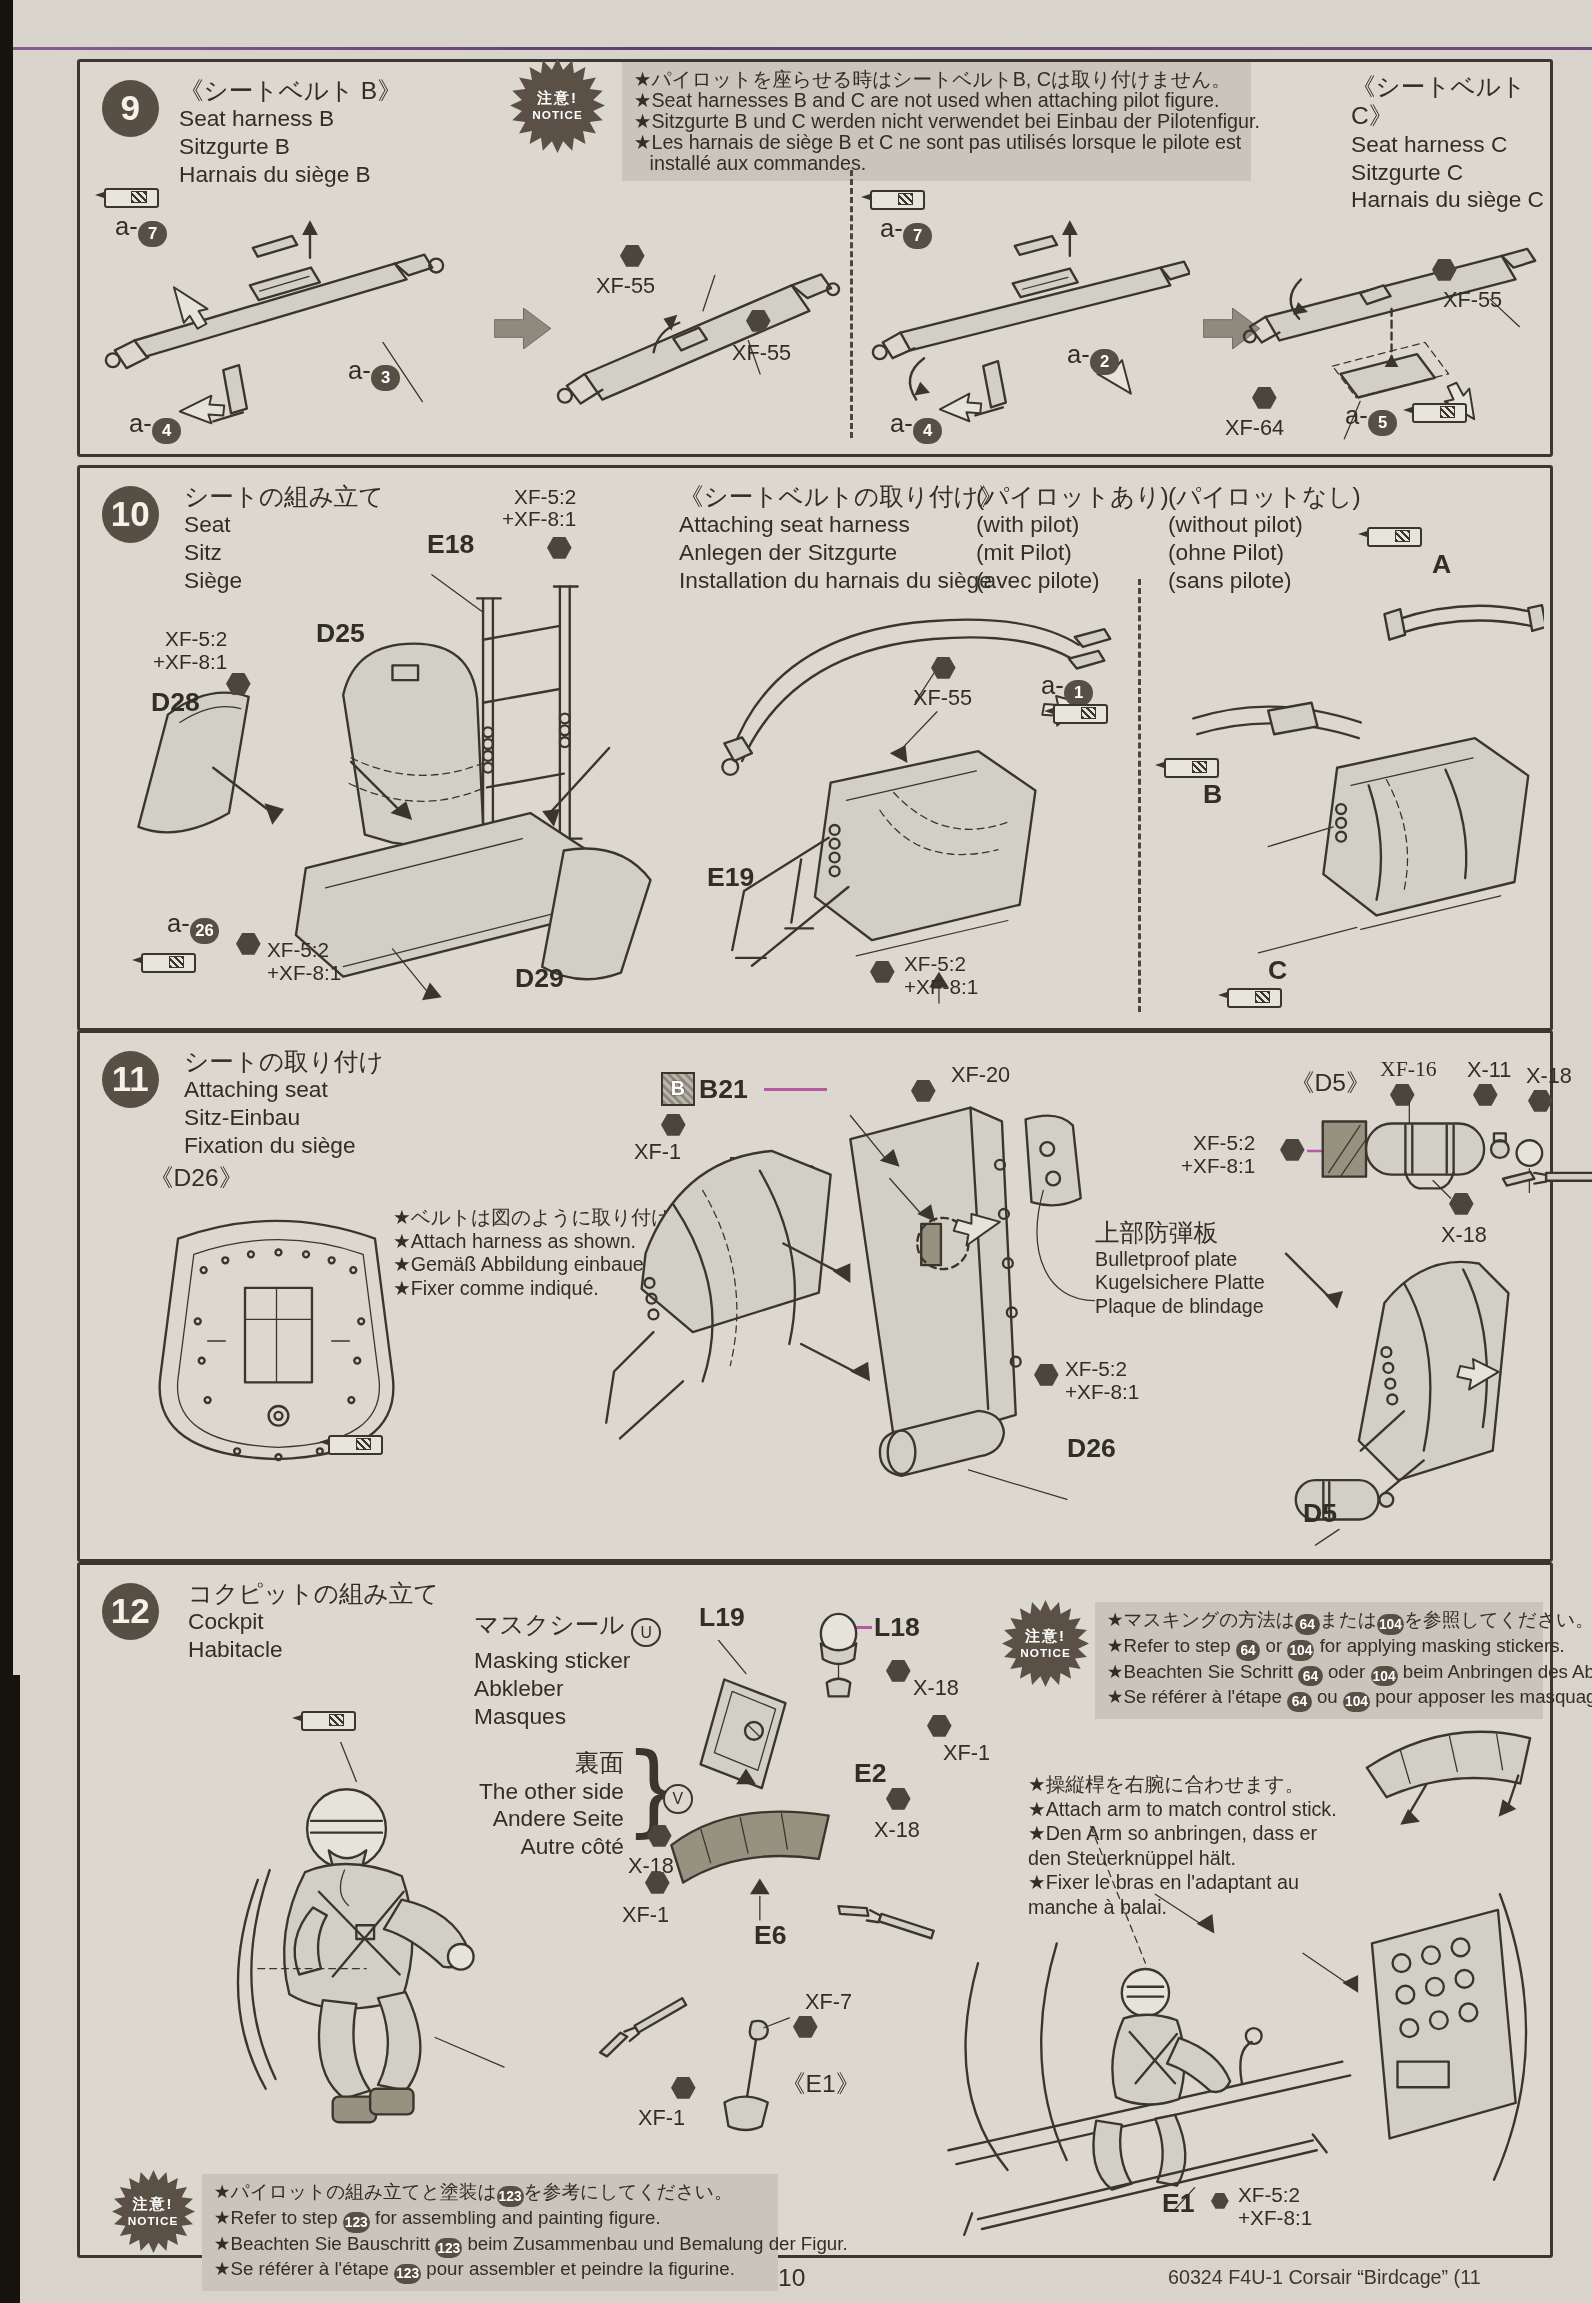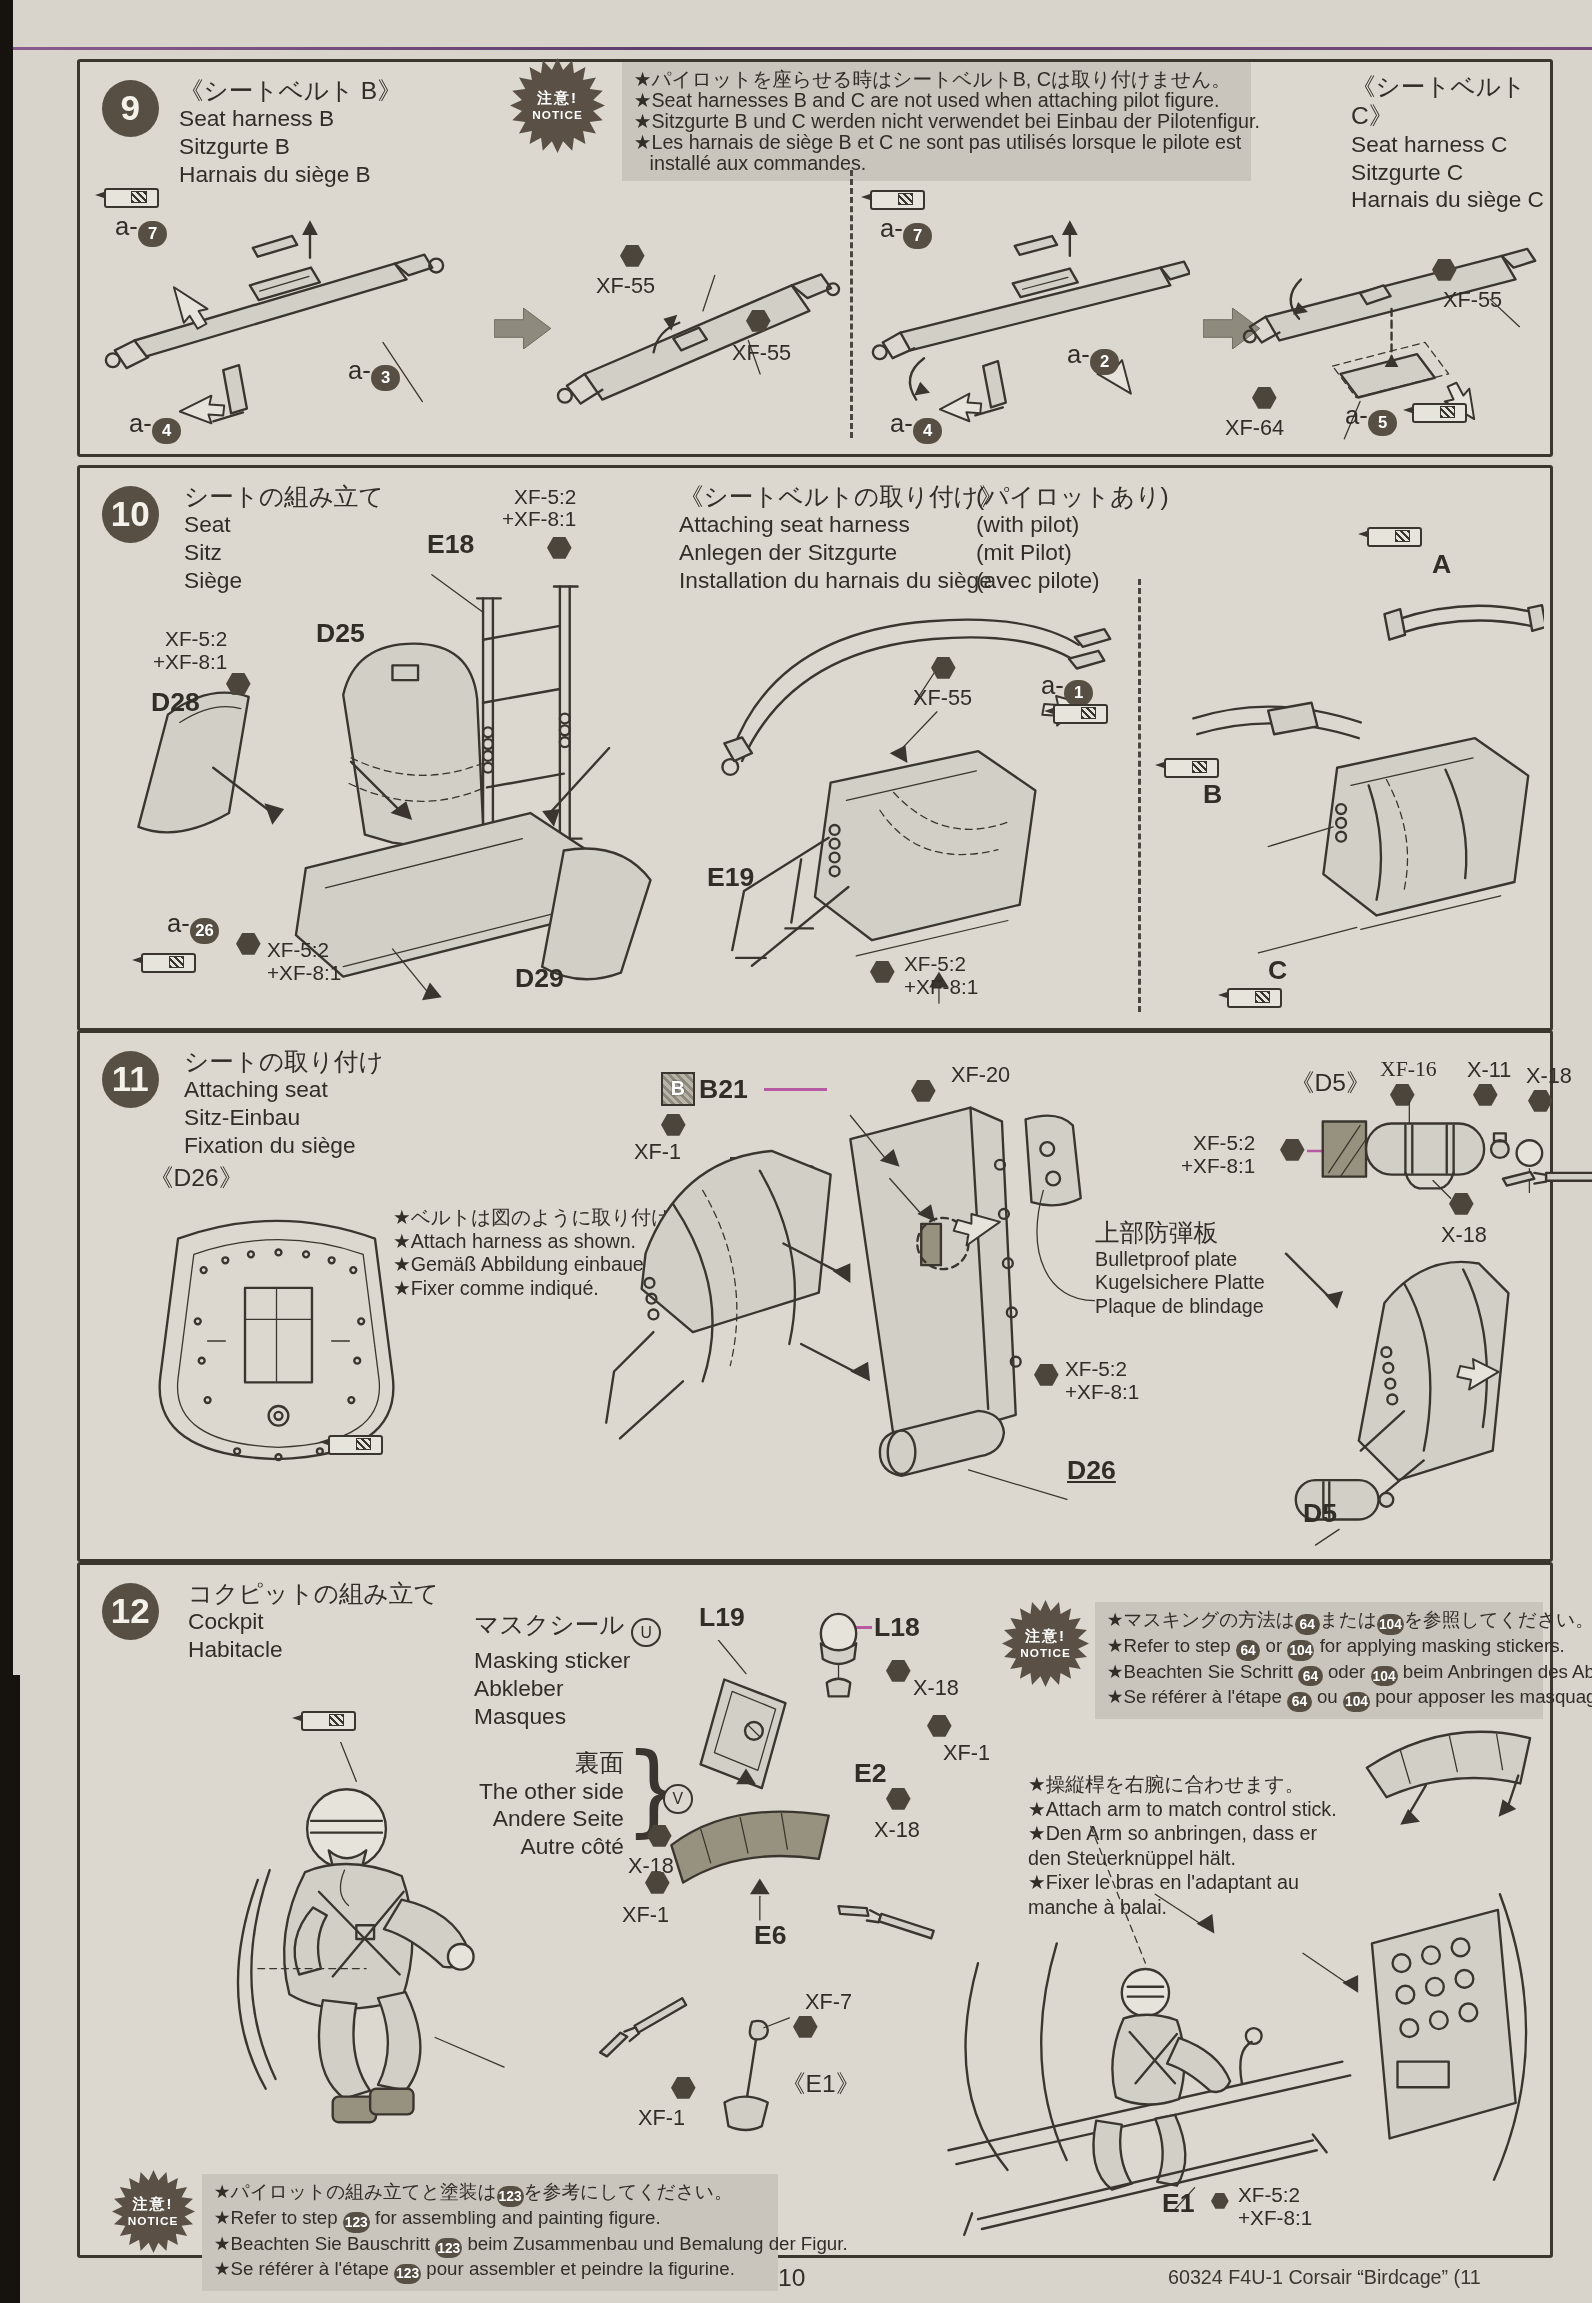--- a/index.html
+++ b/index.html
@@ -263,20 +263,26 @@
       <div class="t-l">Attaching seat harness</div>
       <div class="t-l">Anlegen der Sitzgurte</div>
       <div class="t-l">Installation du harnais du siège</div>
     </div>
     <div class="abs" style="left:896px;top:13.8px;">
       <div class="t-ja">(パイロットあり)</div>
       <div class="t-l">(with pilot)</div>
       <div class="t-l">(mit Pilot)</div>
       <div class="t-l">(avec pilote)</div>
     </div>
+    <div class="abs" style="left:1088px;top:13.8px;">
+      <div class="t-ja">(パイロットなし)</div>
+      <div class="t-l">(without pilot)</div>
+      <div class="t-l">(ohne Pilot)</div>
+      <div class="t-l">(sans pilote)</div>
+    </div>
 
     <div class="vdash" style="left:1058px;top:111px;height:433px;"></div>
 
     <svg class="diag abs" style="left:603px;top:106px;" width="443" height="441" viewBox="0 0 450 448">
       <path d="M50 180 q44 -120 200 -132 q102 -8 152 24 M60 190 q50 -112 194 -124 q96 -8 144 22"></path>
       <path class="f" d="M398 64 l30 -8 l6 10 l-28 8 Z M392 86 l30 -8 l6 10 l-28 8 Z"></path>
       <path class="f" d="M42 172 l18 -6 l10 16 l-18 8 Z"></path>
         <circle cx="48" cy="196" r="8"></circle>
       <path class="thin" d="M258 96 L236 130"></path>
       <path class="oa" d="M408 132 l-28 22 l0 -10 l-15 -1 l2 -11 l14 1 l-2 -9 Z"></path>
@@ -431,21 +437,21 @@
         <div>Bulletproof plate</div>
         <div>Kugelsichere Platte</div>
         <div>Plaque de blindage</div>
       </div>
     </div>
     <div class="hex" style="left:954px;top:331px;"></div>
     <div class="mix" style="left:985px;top:325px;">
       <div>XF-5:2</div>
         <div>+XF-8:1</div>
     </div>
-    <div class="plbl" style="left:987px;top:422px;text-decoration:underline;">D26</div>
+    <div class="plbl" style="left:987px;top:400px;">D26</div>
 
     <div class="t-ja abs" style="left:1210px;top:35px;">《D5》</div>
     <div class="pcode" style="left:1300px;top:23.6px;font-family:Liberation Serif, serif;">XF-16</div>
     <div class="hex" style="left:1310px;top:51px;"></div>
     <div class="pcode" style="left:1387px;top:23.6px;">X-11</div>
     <div class="hex" style="left:1393px;top:51px;"></div>
     <div class="pcode" style="left:1446px;top:29.6px;">X-18</div>
     <div class="hex" style="left:1448px;top:57px;"></div>
     <div class="mix" style="left:1101px;top:99px;text-align:right;">
       <div>XF-5:2</div>

